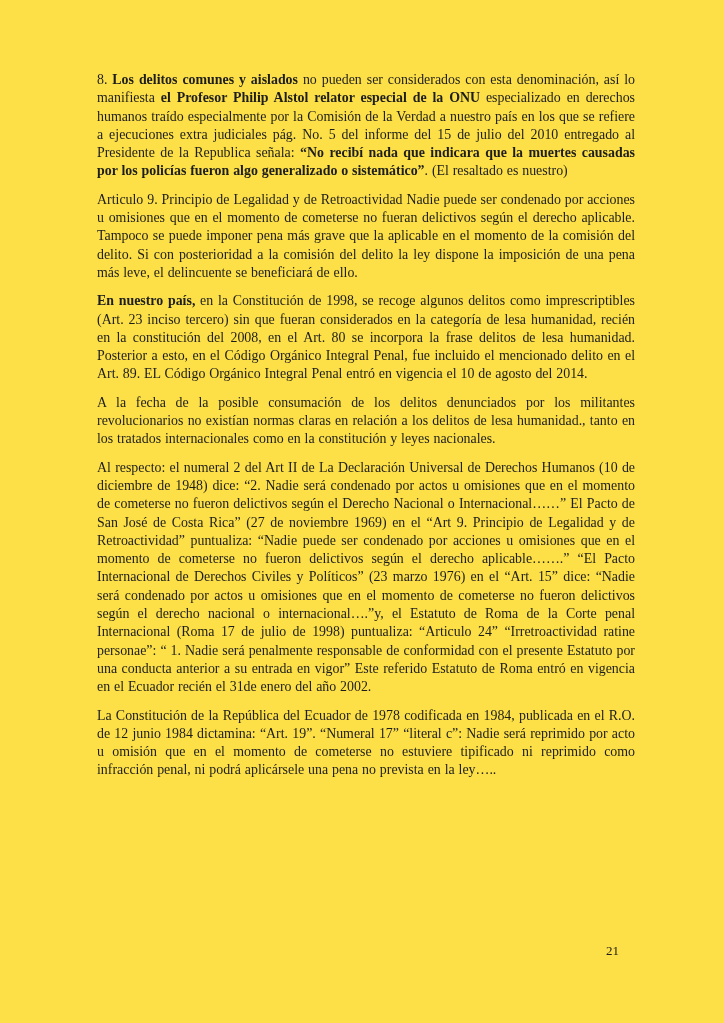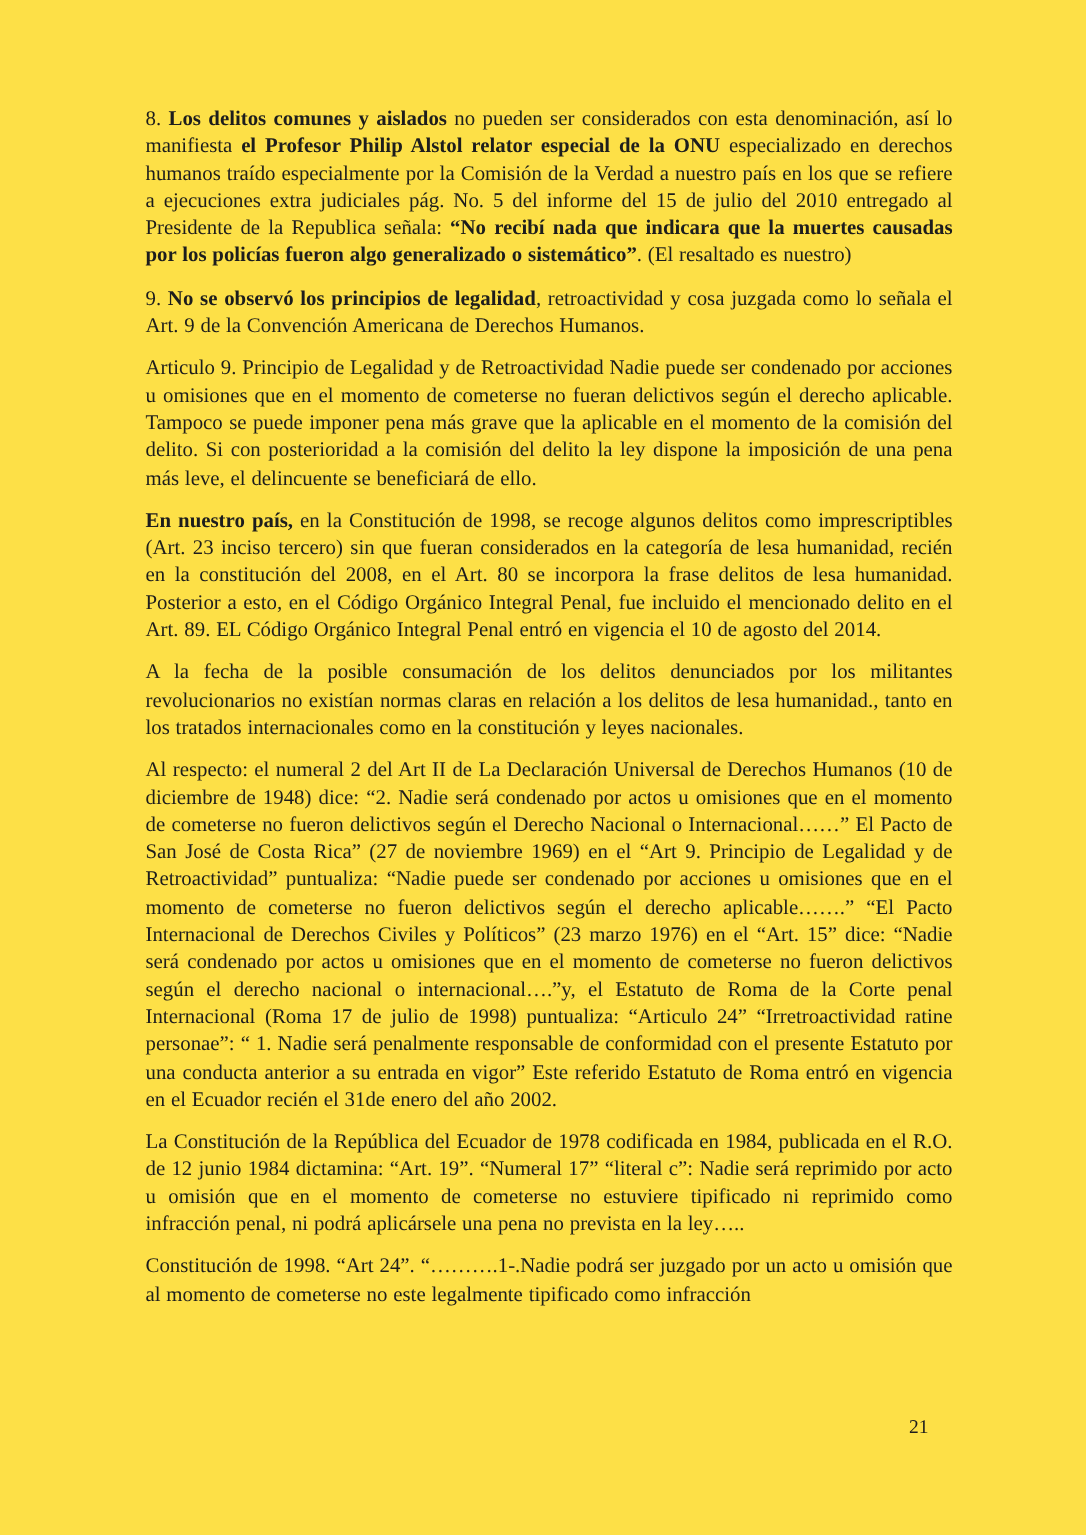--- a/index.html
+++ b/index.html
@@ -41,22 +41,20 @@
     font-size: 13px;
     line-height: 16px;
   }
 </style>
 </head>
 <body>
 
 <div class="page">
   <div class="doc-body">
       <p class="para"><span>8. </span><strong>Los delitos comunes y aislados</strong><span> no pueden ser considerados con esta denominación, así lo manifiesta </span><strong>el Profesor Philip Alstol relator especial de la ONU</strong><span>  especializado en derechos humanos traído especialmente por la Comisión de la Verdad a nuestro país en los que se refiere a ejecuciones extra judiciales  pág. No. 5 del informe del 15 de julio del 2010 entregado al Presidente de la Republica señala: </span><strong>“No recibí nada que indicara que la muertes causadas por los policías fueron algo generalizado o sistemático”</strong><span>. (El resaltado es nuestro)</span></p>
-      <p class="para"><span>9. </span><strong>No se observó los principios de legalidad</strong><span>, retroactividad y cosa juzgada como lo señala el Art. 9 de la Convención Americana de Derechos Humanos.</span></p>
       <p class="para"><span>Articulo 9. Principio de Legalidad y de Retroactividad Nadie puede ser condenado por acciones u omisiones que en el momento de cometerse no fueran delictivos según el derecho aplicable. Tampoco se puede imponer pena más grave que la aplicable en el momento de la comisión del delito. Si con posterioridad a la comisión del delito la ley dispone la imposición de una pena más leve, el delincuente se beneficiará de ello.</span></p>
       <p class="para"><strong>En nuestro país,</strong><span> en la Constitución de 1998, se recoge algunos delitos como imprescriptibles (Art. 23 inciso tercero) sin que fueran considerados en la categoría de lesa humanidad, recién en la constitución del 2008, en el Art. 80 se incorpora la frase delitos de lesa humanidad. Posterior a esto, en el Código Orgánico Integral Penal, fue incluido el mencionado delito en el Art. 89. EL Código Orgánico Integral Penal entró en vigencia el 10 de agosto del 2014.</span></p>
       <p class="para"><span>A la fecha de la posible consumación de los delitos denunciados por los militantes revolucionarios no existían normas claras en relación a los delitos de lesa humanidad., tanto en los tratados internacionales como en la constitución y leyes nacionales.</span></p>
       <p class="para"><span>Al respecto: el numeral 2 del Art II de La Declaración Universal de Derechos Humanos (10 de diciembre de 1948) dice: “2. Nadie será condenado por actos u omisiones que en el momento de cometerse no fueron delictivos según el Derecho Nacional o Internacional……” El Pacto de San José de Costa Rica” (27 de noviembre 1969) en el “Art 9. Principio de Legalidad y de Retroactividad” puntualiza: “Nadie puede ser condenado por acciones u omisiones que en el momento de cometerse no fueron delictivos según el derecho aplicable…….” “El Pacto Internacional de Derechos Civiles y Políticos” (23 marzo 1976) en el “Art. 15” dice: “Nadie será condenado por actos u omisiones que en el momento de cometerse no fueron delictivos según el derecho nacional o internacional….”y, el Estatuto de Roma de la Corte penal Internacional (Roma 17 de julio de 1998) puntualiza: “Articulo 24” “Irretroactividad ratine personae”: “ 1. Nadie será penalmente responsable de conformidad con el presente Estatuto por una conducta anterior a su entrada en vigor” Este referido Estatuto de Roma entró en vigencia en el Ecuador recién el 31de enero del año 2002.</span></p>
       <p class="para"><span>La Constitución de la República del Ecuador de 1978 codificada en 1984, publicada en el R.O. de 12 junio 1984 dictamina: “Art. 19”. “Numeral 17” “literal c”: Nadie será reprimido por acto u omisión que en el momento de cometerse no estuviere tipificado ni reprimido como infracción penal, ni podrá aplicársele una pena no prevista en la ley…..</span></p>
-      <p class="para"><span>Constitución de 1998. “Art 24”. “……….1-.Nadie podrá ser juzgado por un acto u omisión que al momento de cometerse no este legalmente tipificado como infracción</span></p>
     </div>
   <div class="page-number">21</div>
 </div>
 
 </body></html>

